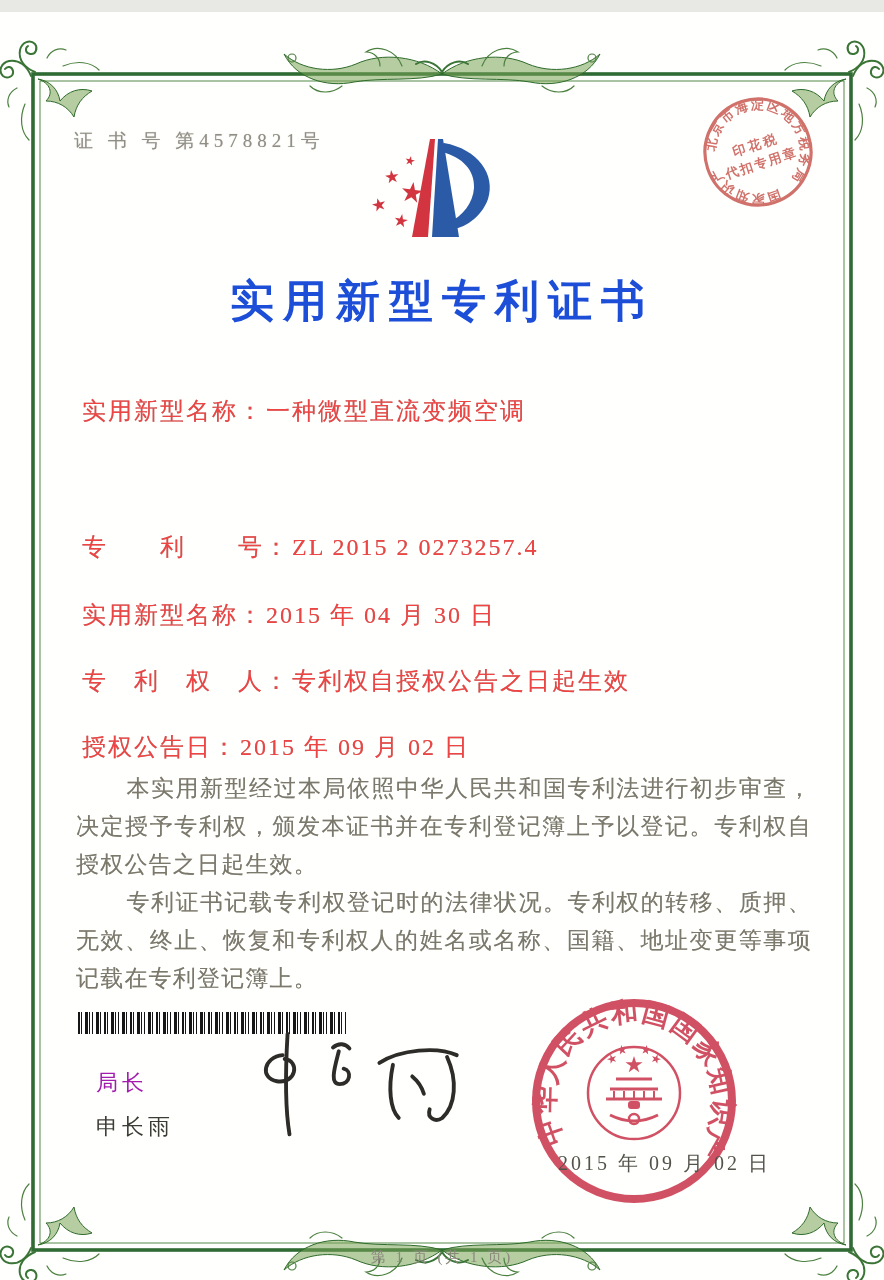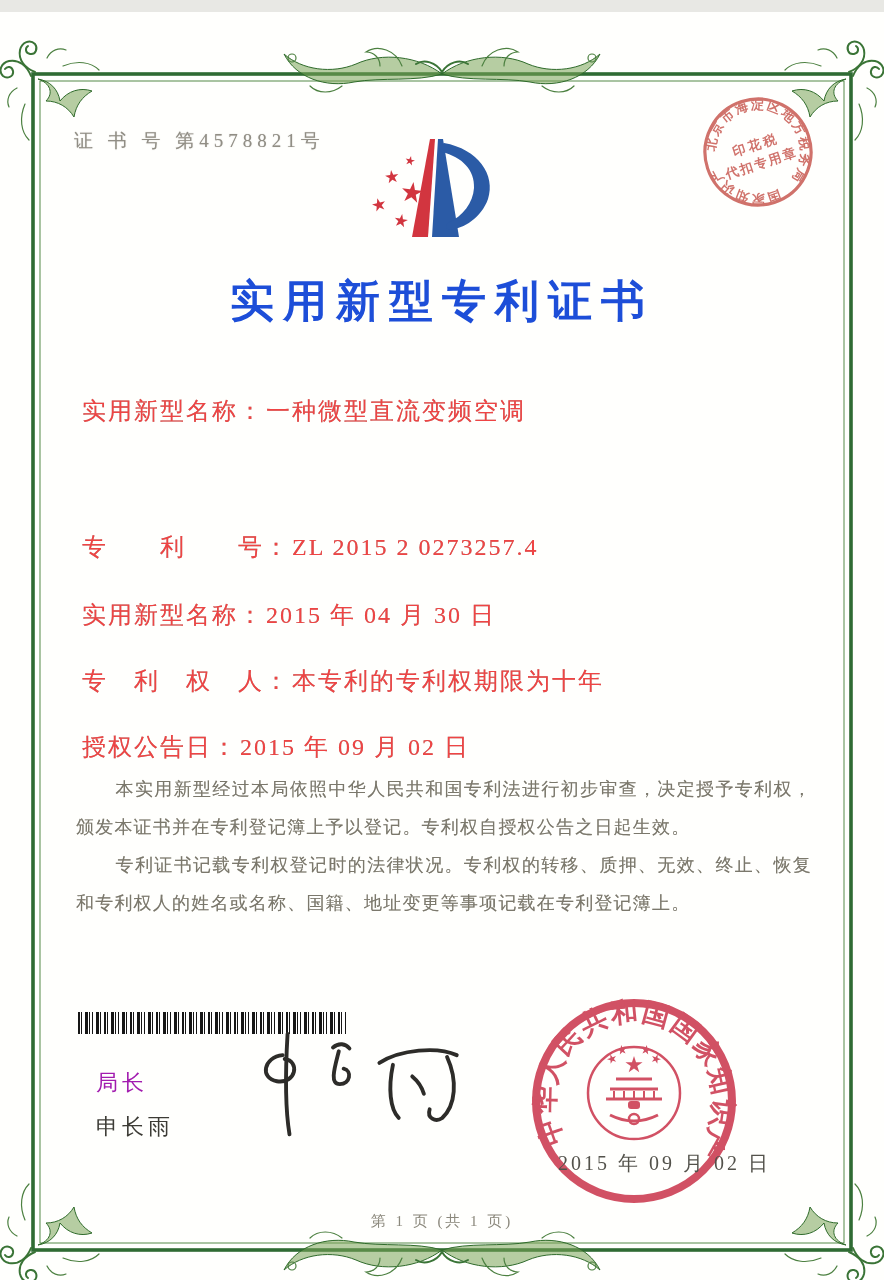--- a/index.html
+++ b/index.html
@@ -25,21 +25,21 @@
   .title{
     left:0;top:260px;width:884px;text-align:center;
     font-size:44px;font-weight:bold;color:#1d4ed8;letter-spacing:9px;
   }
   
   .field{left:82px;font-size:24px;color:#ef4444;letter-spacing:2px;white-space:nowrap;
     text-shadow:0 0 .5px rgba(111,109,99,.6);}
   .field .lbl{margin-right:2px;}
   
   .body-text{
-    left:76px;top:758px;width:736px;font-size:18px;line-height:38px;
+    left:76px;top:758px;width:736px;font-size:23px;line-height:38px;
     color:#7b786c;letter-spacing:1.2px;text-align:justify;
     text-shadow:0 0 .5px rgba(123,120,108,.5);
   }
   .body-text p{margin:0;text-indent:2.2em;}
   
   .barcode{
     left:78px;top:1000px;width:268px;height:22px;
     background:repeating-linear-gradient(90deg,
       #161616 0 2px,#fff 2px 3px,#161616 3px 4px,#fff 4px 7px,
       #161616 7px 10px,#fff 10px 11px,#161616 11px 12px,#fff 12px 14px,
@@ -53,21 +53,21 @@
   
   .seal-svg{left:528px;top:983px;width:212px;height:212px;opacity:.9;}
   .seal-red{fill:#cd3f54;}
   .seal-stroke{stroke:#cd3f54;fill:none;}
   .seal-date{left:558px;top:1138px;font-size:20px;color:#53524b;letter-spacing:3px;z-index:5;}
   .stamp-svg{left:700px;top:82px;width:116px;height:116px;opacity:.85;transform:rotate(-18deg);}
   .stamp-red{fill:#c85a52;}
   .stamp-stroke{stroke:#c85a52;fill:none;}
   .logo-svg{left:360px;top:121px;width:145px;height:121px;}
   .footer{
-    left:0;top:1200px;width:884px;text-align:center;
+    left:0;top:1236px;width:884px;text-align:center;
     font-size:15px;color:#8b887c;letter-spacing:3px;
   }
 </style>
 </head>
 <body>
 
 <div class="page">
 
   <svg class="frame-svg" viewBox="0 0 884 1280">
     <defs>
@@ -133,21 +133,21 @@
   <div class="abs field" style="top:383px">
     <span class="lbl">实用新型名称：</span><span>一种微型直流变频空调</span>
   </div>
   <div class="abs field" style="top:519px">
     <span class="lbl">专　　利　　号：</span><span>ZL 2015 2 0273257.4</span>
   </div>
   <div class="abs field" style="top:587px">
     <span class="lbl">实用新型名称：</span><span>2015 年 04 月 30 日</span>
   </div>
   <div class="abs field" style="top:653px">
-    <span class="lbl">专　利　权　人：</span><span>本专利的专利权期限为十年</span>
+    <span class="lbl">专　利　权　人：</span><span>专利权自授权公告之日起生效</span>
   </div>
   <div class="abs field" style="top:719px">
     <span class="lbl">授权公告日：</span><span>2015 年 09 月 02 日</span>
   </div>
 
   <div class="abs body-text">
     <p>本实用新型经过本局依照中华人民共和国专利法进行初步审查，决定授予专利权，颁发本证书并在专利登记簿上予以登记。专利权自授权公告之日起生效。</p>
     <p>专利证书记载专利权登记时的法律状况。专利权的转移、质押、无效、终止、恢复和专利权人的姓名或名称、国籍、地址变更等事项记载在专利登记簿上。</p>
   </div>
 

